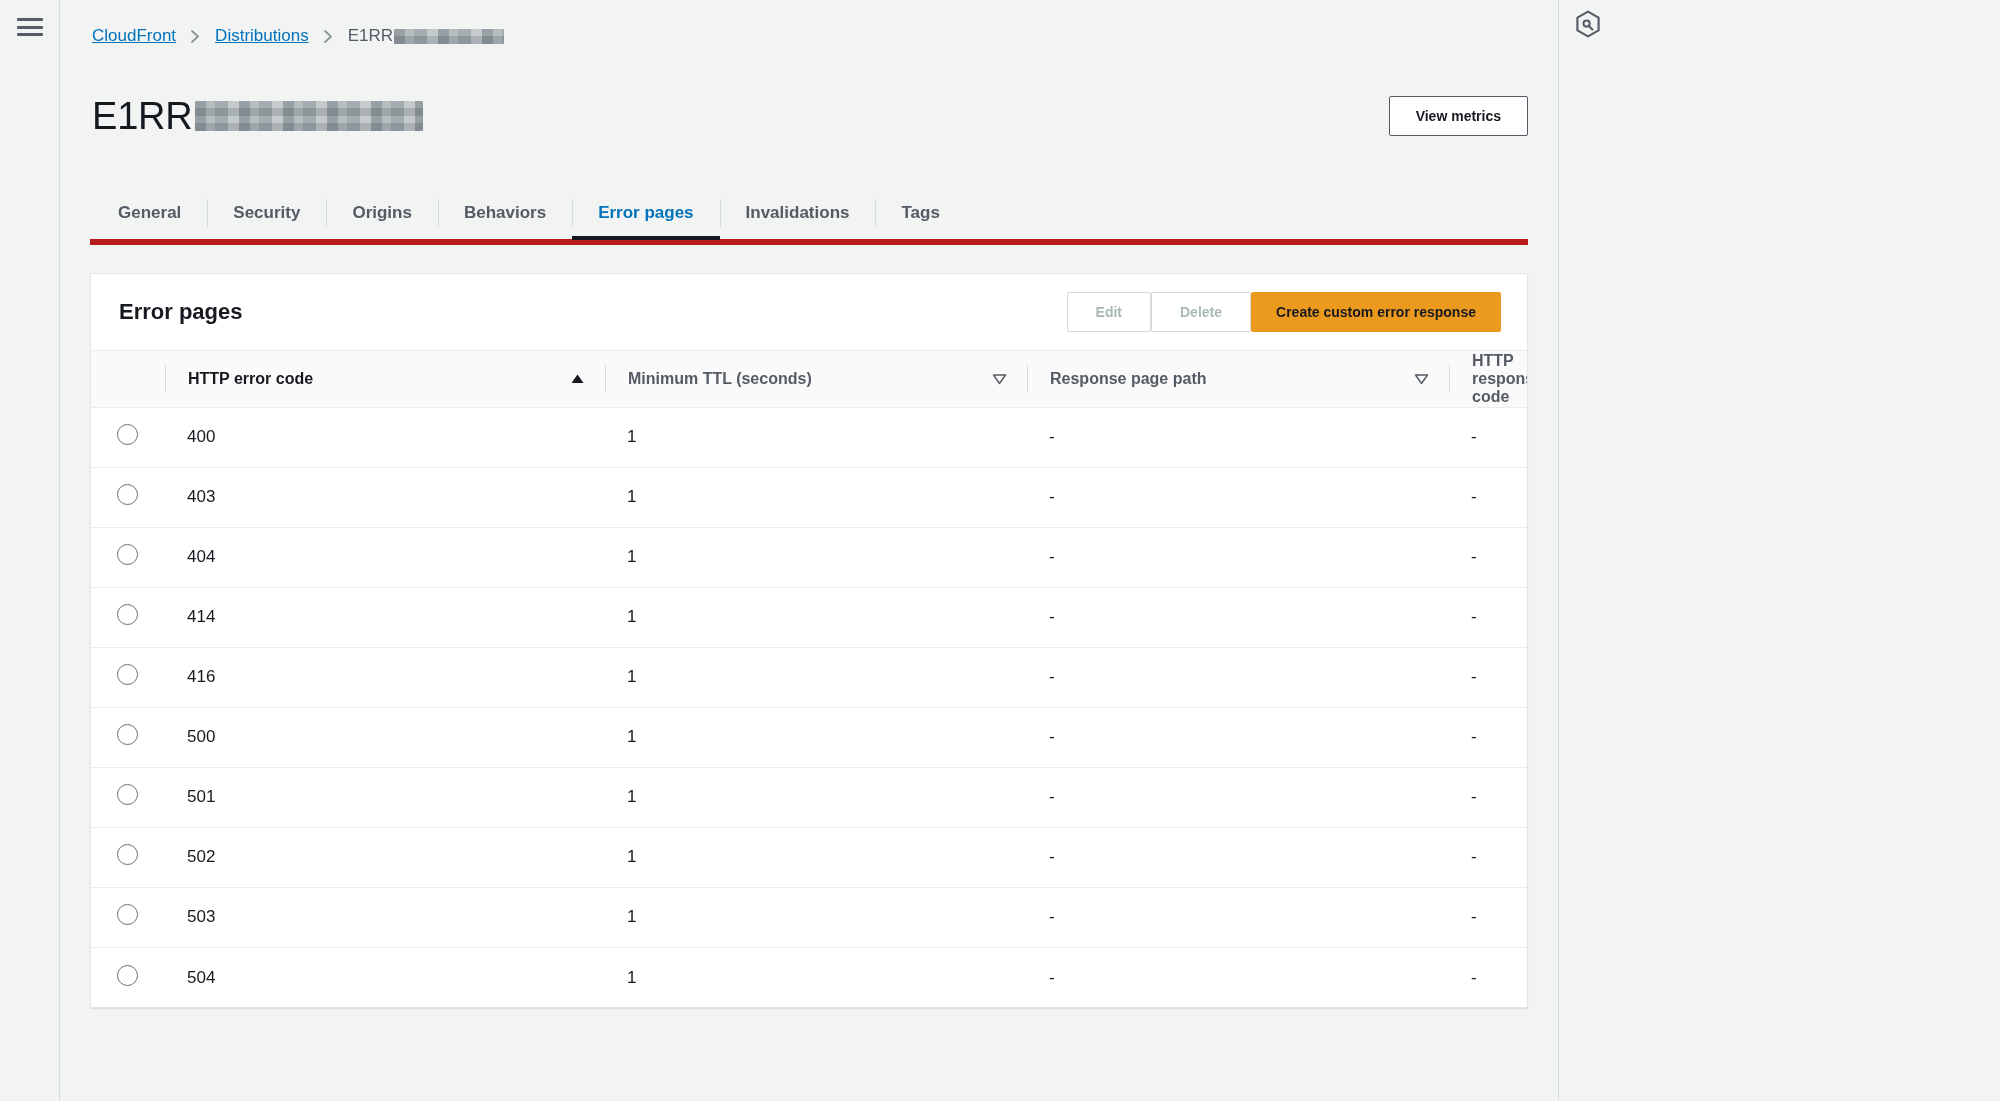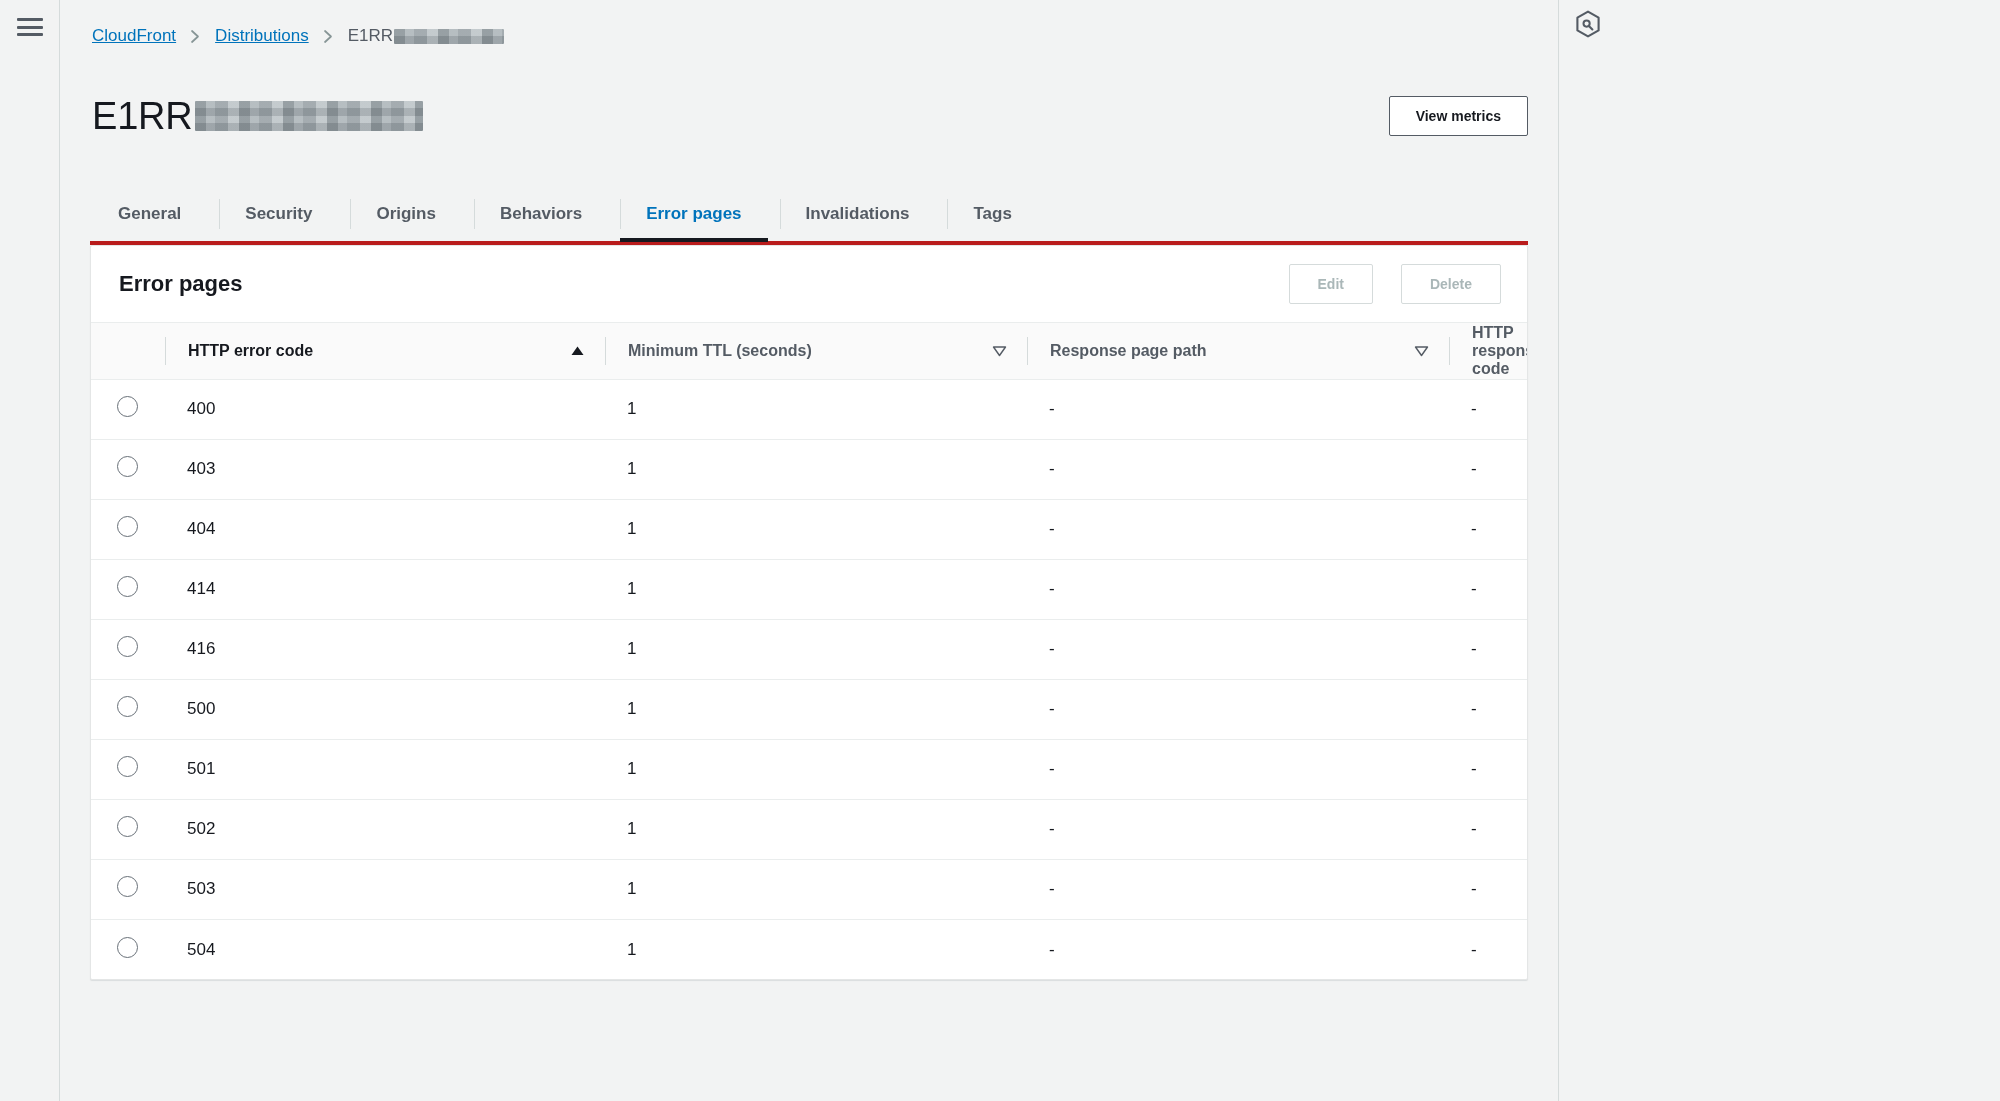--- a/index.html
+++ b/index.html
@@ -150,24 +150,24 @@
     border: 1px solid #ec9a1e;
     color: #16191f;
     padding: 12px 24px;
   }
   .btn-view-metrics { padding: 12px 26px; }
 
   
   .tabs {
     display: flex;
     align-items: stretch;
-    border-bottom: 4px solid #b91c1c;
+    border-bottom: 6px solid #b91c1c;
+    margin-bottom: 28px;
     padding-left: 2px;
     height: 58px;
-    gap: 12px;
   }
   .tab {
     position: relative;
     display: flex;
     align-items: center;
     padding: 0 26px;
     font-size: 17px;
     font-weight: bold;
     color: #545b64;
     cursor: pointer;
@@ -205,21 +205,21 @@
     min-height: 76px;
   }
   .panel-title {
     font-size: 22px;
     font-weight: bold;
     color: #16191f;
   }
   .panel-actions {
     display: flex;
     align-items: center;
-    gap: 28px;
+    gap: 0;
   }
 
   
   table.err-table {
     width: 100%;
     border-collapse: collapse;
     table-layout: fixed;
   }
   table.err-table th,
   table.err-table td {
@@ -342,20 +342,21 @@
       <div class="tab">Tags</div>
     </div>
 
     <div class="panel">
 
       <div class="panel-header">
         <div class="panel-title">Error pages</div>
         <div class="panel-actions">
           <button class="btn btn-disabled" disabled="">Edit</button>
           <button class="btn btn-disabled" disabled="">Delete</button>
+          <button class="btn btn-primary">Create custom error response</button>
         </div>
       </div>
 
       <table class="err-table">
         <thead>
           <tr>
             <th class="col-select"></th>
 
             <th class="col-code has-divider">
               <div class="th-inner">

